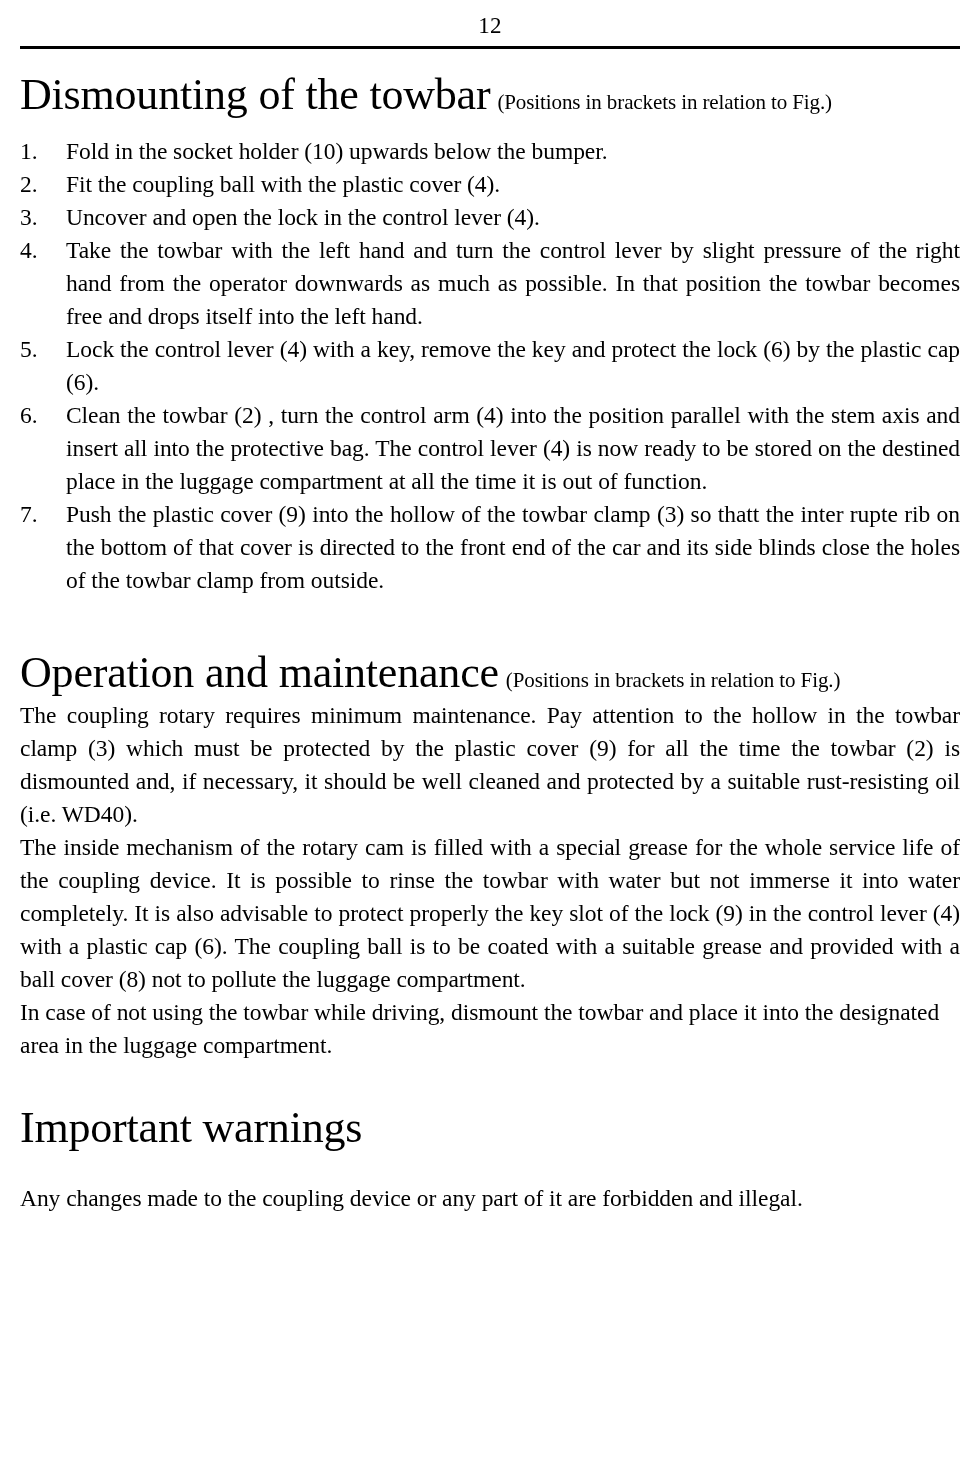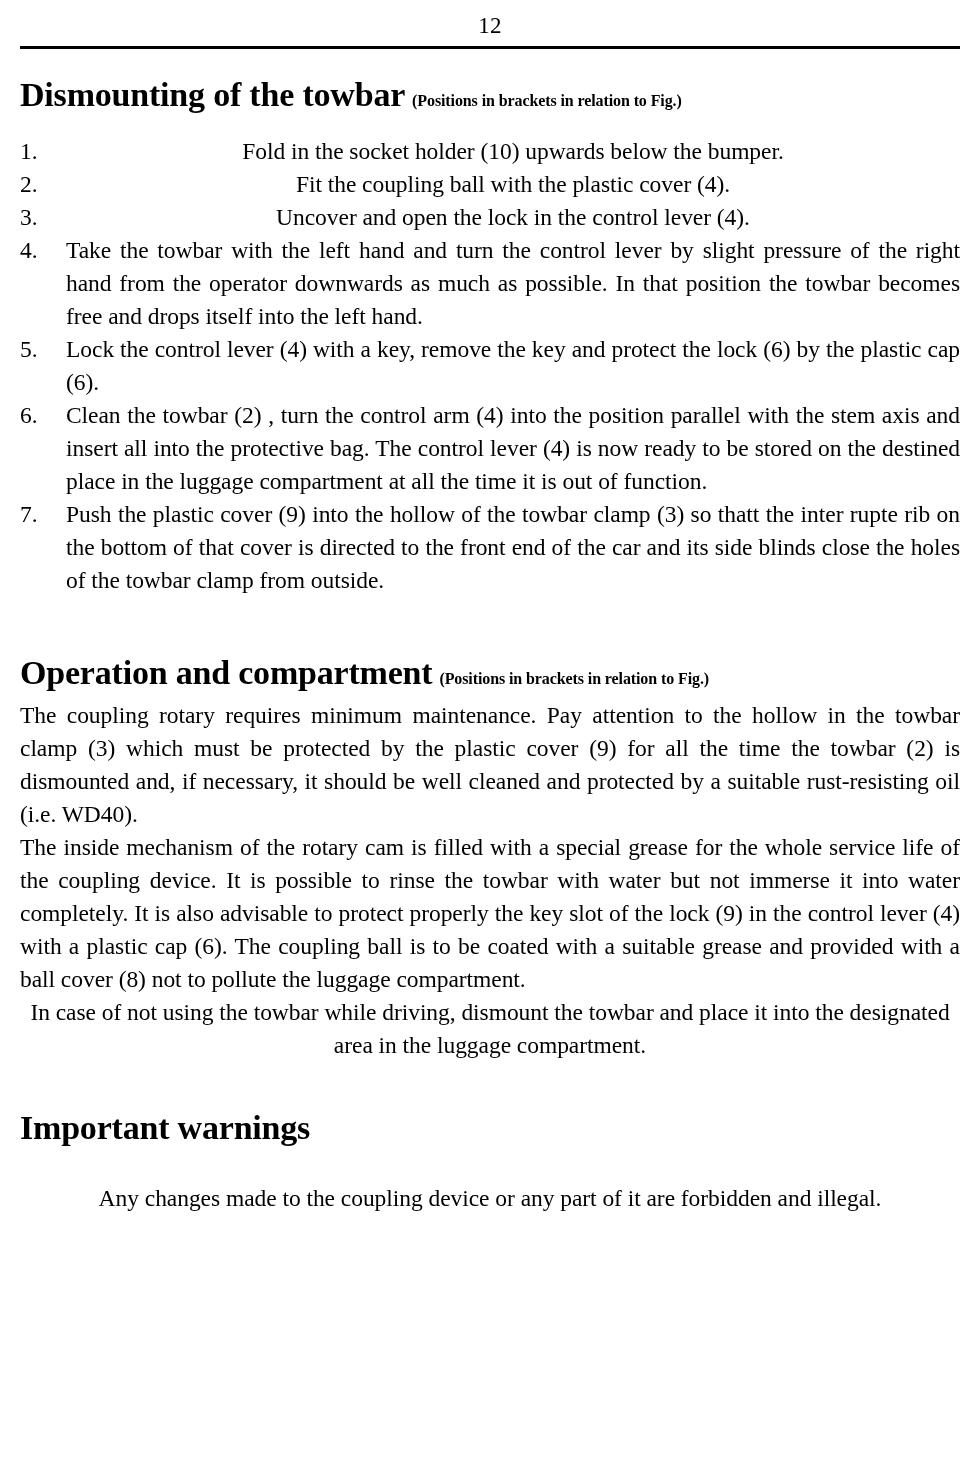--- a/index.html
+++ b/index.html
@@ -38,51 +38,51 @@
     border: 0;
     border-top: 3px solid #000;
     margin: 6px 0 0 0;
     width: 100%;
   }
 
   
   .section-heading {
     margin: 0;
     padding: 0;
-    font-size: 34px;
-    font-weight: bold;
+    font-size: 44px;
+    font-weight: normal;
     line-height: 40px;
     letter-spacing: -0.2px;
     white-space: nowrap;
   }
   .heading-block {
     margin-top: 12px;
     margin-bottom: 6px;
     display: block;
   }
   .heading-note {
-    font-size: 16px;
-    font-weight: bold;
+    font-size: 21px;
+    font-weight: normal;
     line-height: 24px;
     letter-spacing: -0.1px;
     padding-left: 7px;
   }
 
   
   .body-text {
     font-size: 23.5px;
     line-height: 33px;
     text-align: justify;
     margin: 0;
     letter-spacing: -0.05px;
   }
   .body-text.bold, .bold {
     font-weight: normal;
   }
-  .nojust { text-align: center; }
+  .nojust { text-align: left; }
 
   
   ol.steps {
     list-style: none;
     margin: 0;
     padding: 0;
   }
   ol.steps > li {
     position: relative;
     padding-left: 46px;
@@ -152,21 +152,21 @@
     </li>
     <li>
       <span class="marker">7.</span>
       <span class="step-text">Push the plastic cover (9) into the hollow of the towbar clamp (3) so thatt the inter rupte rib on the bottom of that cover is directed to the front end of the car and its side blinds close the holes of the towbar clamp from outside.</span>
     </li>
   </ol>
 
   <div class="gap-xl"></div>
 
   <div class="heading-block">
-    <span class="section-heading">Operation and compartment</span><span class="heading-note">(Positions in brackets in relation to Fig.)</span>
+    <span class="section-heading">Operation and maintenance</span><span class="heading-note">(Positions in brackets in relation to Fig.)</span>
   </div>
 
   <p class="body-text"><span>The coupling rotary requires minimum maintenance. </span><span class="bold">Pay attention to the hollow in the towbar clamp (3) which must be protected by the plastic cover (9) for all the time the towbar (2) is dismounted and, if necessary, it should be well cleaned and protected by a suitable rust-resisting oil (i.e. WD40).</span></p>
 
   <p class="body-text">The inside mechanism of the rotary cam is filled with a special grease for the whole service life of the coupling device. It is possible to rinse the towbar with water but not immerse it into water completely. It is also advisable to protect properly the key slot of the lock (9) in the control lever (4) with a plastic cap (6). The coupling ball is to be coated with a suitable grease and provided with a ball cover (8)  not to pollute the luggage compartment.</p>
 
   <p class="body-text bold nojust">In case of not using the towbar while driving, dismount the towbar and place it into the designated area in the luggage compartment.</p>
 
   <div class="gap-lg"></div>
 

